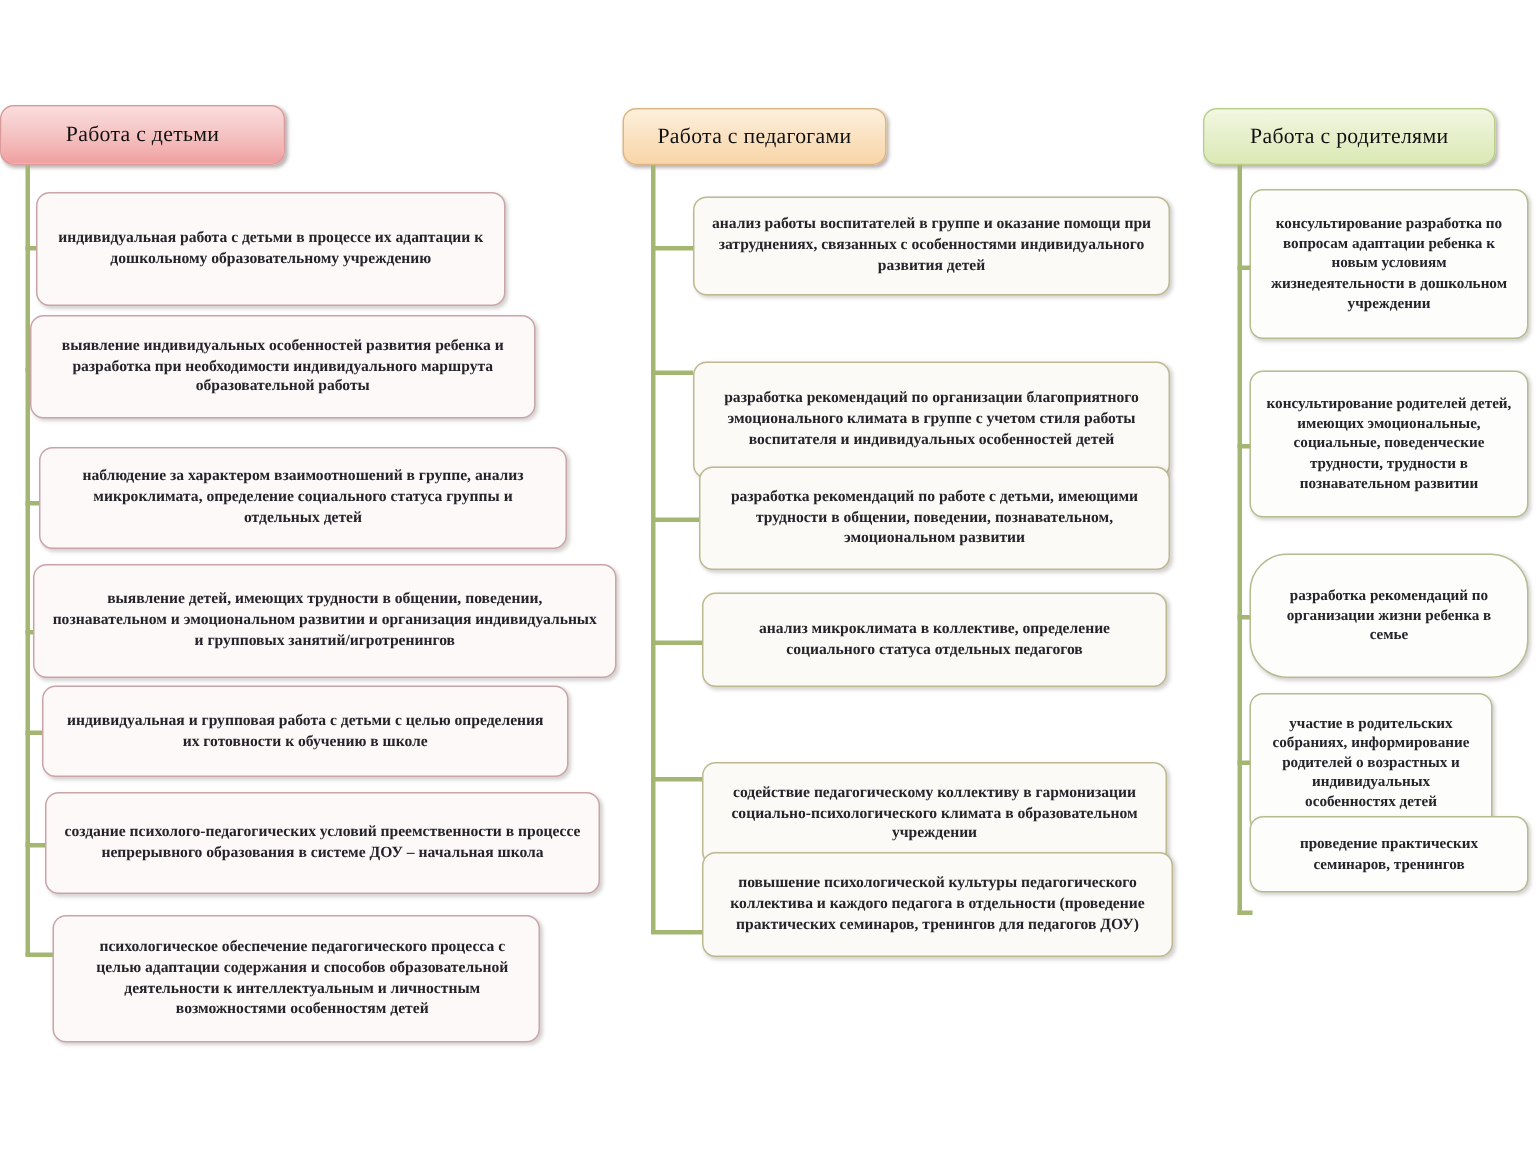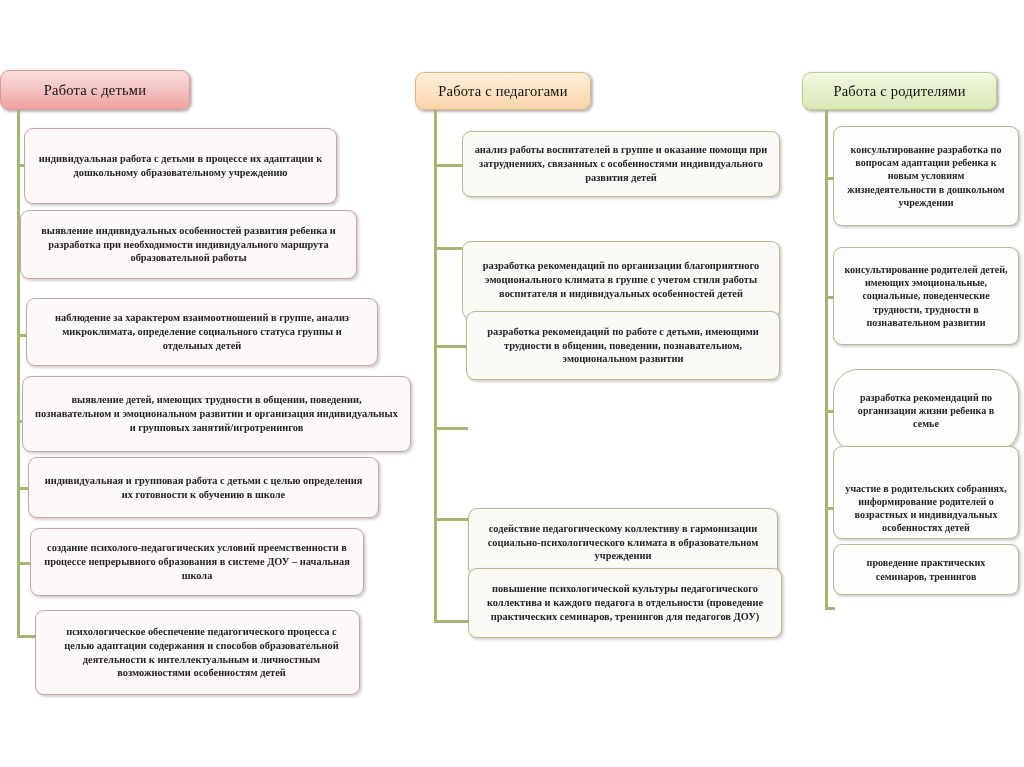--- a/index.html
+++ b/index.html
@@ -119,21 +119,21 @@
   </div>
   <div class="item item-pink" style="left:26px; top:298px; width:352px; height:68px;">
     <span>наблюдение за характером взаимоотношений в группе, анализ микроклимата, определение социального статуса группы и отдельных детей</span>
   </div>
   <div class="item item-pink" style="left:22px; top:376px; width:389px; height:76px;">
     <span>выявление детей, имеющих трудности в общении, поведении, познавательном и эмоциональном развитии и организация индивидуальных и групповых занятий/игротренингов</span>
   </div>
   <div class="item item-pink" style="left:28px; top:457px; width:351px; height:61px;">
     <span>индивидуальная и групповая работа с детьми с целью определения их готовности к обучению в школе</span>
   </div>
-  <div class="item item-pink" style="left:30px; top:528px; width:334px; height:68px;">
+  <div class="item item-pink" style="left:30px; top:528px; width:370px; height:68px;">
     <span>создание психолого-педагогических условий преемственности в процессе непрерывного образования в системе ДОУ – начальная школа</span>
   </div>
   <div class="item item-pink" style="left:35px; top:610px; width:325px; height:85px;padding-left:18px;">
     <span>психологическое обеспечение  педагогического процесса  с  целью адаптации   содержания и способов образовательной деятельности  к интеллектуальным  и личностным возможностями особенностям детей</span>
   </div>
 
   <div class="col-header header-teachers" style="left:415px; top:72px; width:176px; height:38px;">
     <span>Работа с педагогами</span>
   </div>
 
@@ -147,20 +147,23 @@
   <div class="stub" style="left:434px; top:620px; width:34px;"></div>
 
   <div class="item item-olive" style="left:462px; top:131px; width:318px; height:66px;">
     <span>анализ работы воспитателей в группе и оказание помощи при затруднениях, связанных с особенностями индивидуального развития детей</span>
   </div>
   <div class="item item-olive" style="left:462px; top:213px; width:318px; height:78px;margin-top:28px;">
     <span>разработка рекомендаций по организации благоприятного эмоционального климата в группе с учетом стиля работы воспитателя и индивидуальных особенностей детей</span>
   </div>
   <div class="item item-olive" style="left:466px; top:311px; width:314px; height:69px;">
     <span>разработка рекомендаций по работе с детьми, имеющими трудности в общении, поведении, познавательном, эмоциональном развитии</span>
+  </div>
+  <div class="item item-olive" style="left:468px; top:395px; width:310px; height:63px;">
+    <span>анализ микроклимата в коллективе, определение социального статуса отдельных педагогов</span>
   </div>
   <div class="item item-olive" style="left:468px; top:508px; width:310px; height:69px;">
     <span>содействие педагогическому коллективу в гармонизации   социально-психологического климата   в    образовательном учреждении</span>
   </div>
   <div class="item item-olive" style="left:468px; top:568px; width:314px; height:70px;">
     <span>повышение психологической культуры педагогического коллектива и каждого педагога в отдельности  (проведение практических  семинаров, тренингов для педагогов ДОУ)</span>
   </div>
 
   <div class="col-header header-parents" style="left:802px; top:72px; width:195px; height:38px;">
     <span>Работа с родителями</span>
@@ -176,20 +179,20 @@
 
   <div class="item item-green narrow" style="left:833px; top:126px; width:186px; height:100px;">
     <span>консультирование разработка по вопросам адаптации ребенка к новым условиям жизнедеятельности в дошкольном учреждении</span>
   </div>
   <div class="item item-green narrow" style="left:833px; top:247px; width:186px; height:98px;">
     <span>консультирование родителей детей, имеющих эмоциональные, социальные, поведенческие трудности, трудности в познавательном развитии</span>
   </div>
   <div class="item item-green narrow" style="left:833px; top:369px; width:186px; height:83px;border-radius:25px;">
     <span>разработка рекомендаций по организации жизни ребенка в семье</span>
   </div>
-  <div class="item item-green narrow" style="left:833px; top:446px; width:186px; height:93px;align-items:flex-end;">
+  <div class="item item-green narrow" style="left:833px; top:462px; width:162px; height:93px;">
     <span>участие в родительских собраниях, информирование родителей о возрастных и индивидуальных особенностях детей</span>
   </div>
   <div class="item item-green narrow" style="left:833px; top:544px; width:186px; height:51px;">
     <span>проведение практических семинаров, тренингов</span>
   </div>
 
 </div>
 
 </body></html>

